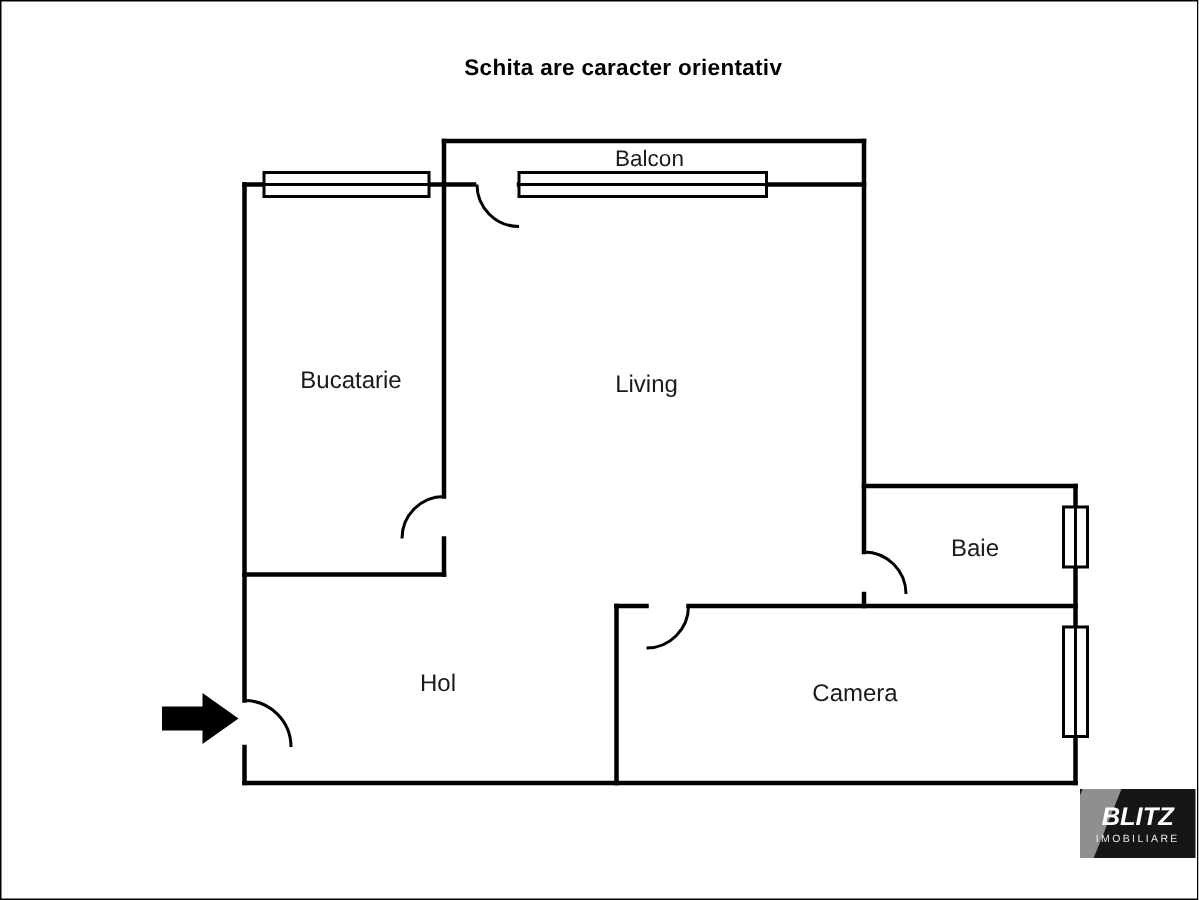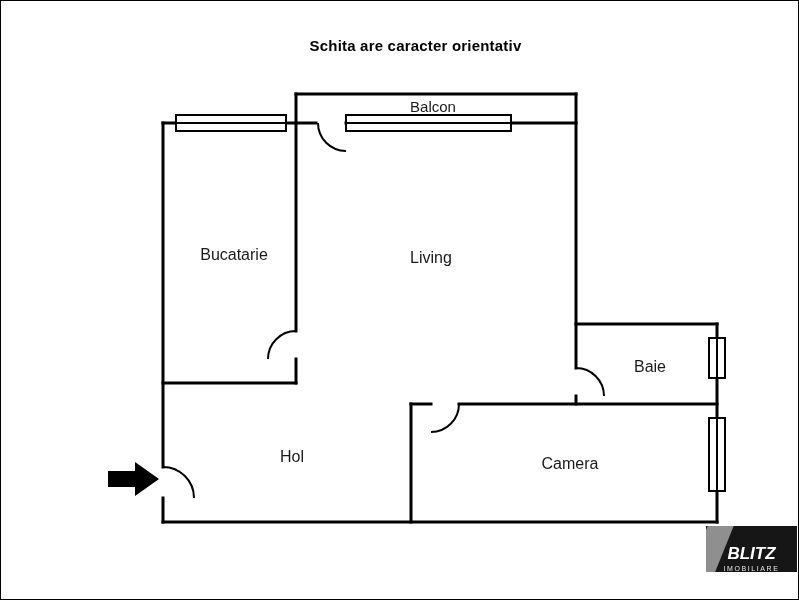--- a/index.html
+++ b/index.html
@@ -33,28 +33,28 @@
     font-family: "Liberation Sans", sans-serif;
     font-size: 16px;
     fill: #1a1a1a;
   }
   .room-label.small { font-size: 15px; }
 
   .logo {
     position: absolute;
     right: 1px;
     bottom: 27px;
-    width: 91px;
+    width: 77px;
     height: 46px;
     background: #161616;
     overflow: hidden;
     display: flex;
     flex-direction: column;
     align-items: center;
-    justify-content: flex-end;
+    justify-content: center;
   }
   .logo-swoosh {
     position: absolute;
     left: -8px;
     top: -8px;
     width: 26px;
     height: 64px;
     background: #8f8f8f;
     transform: skewX(-22deg);
   }

